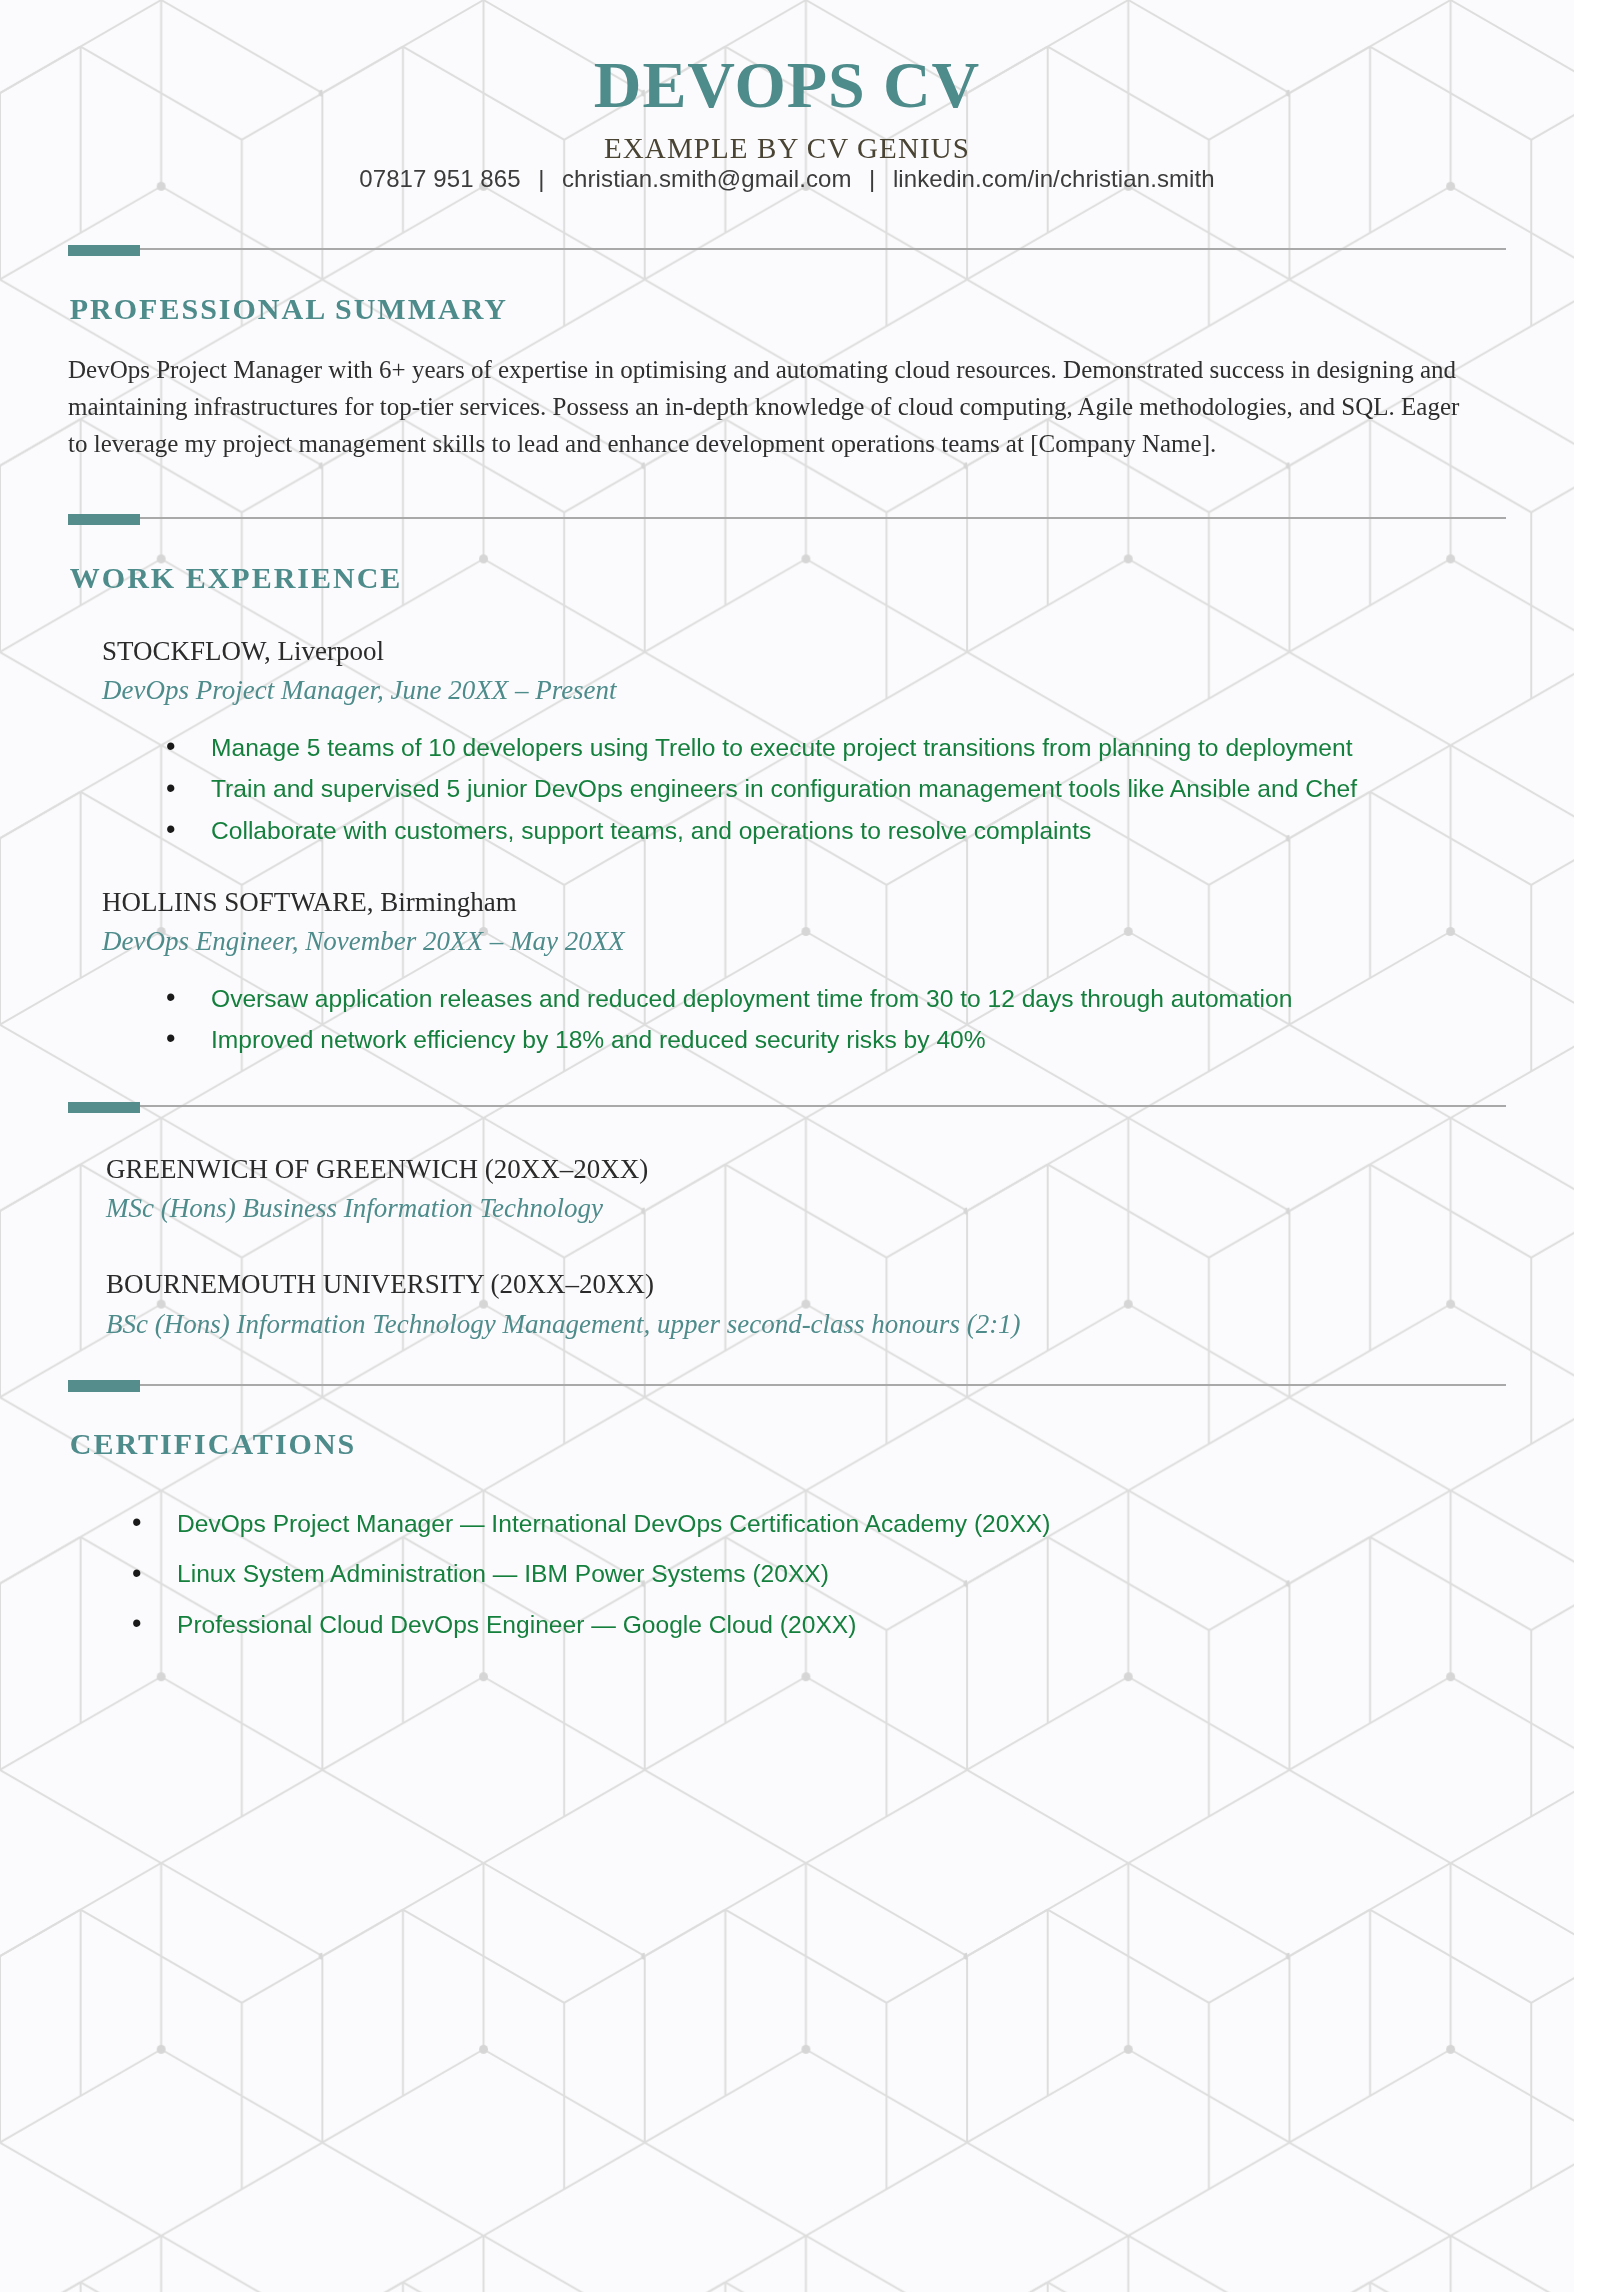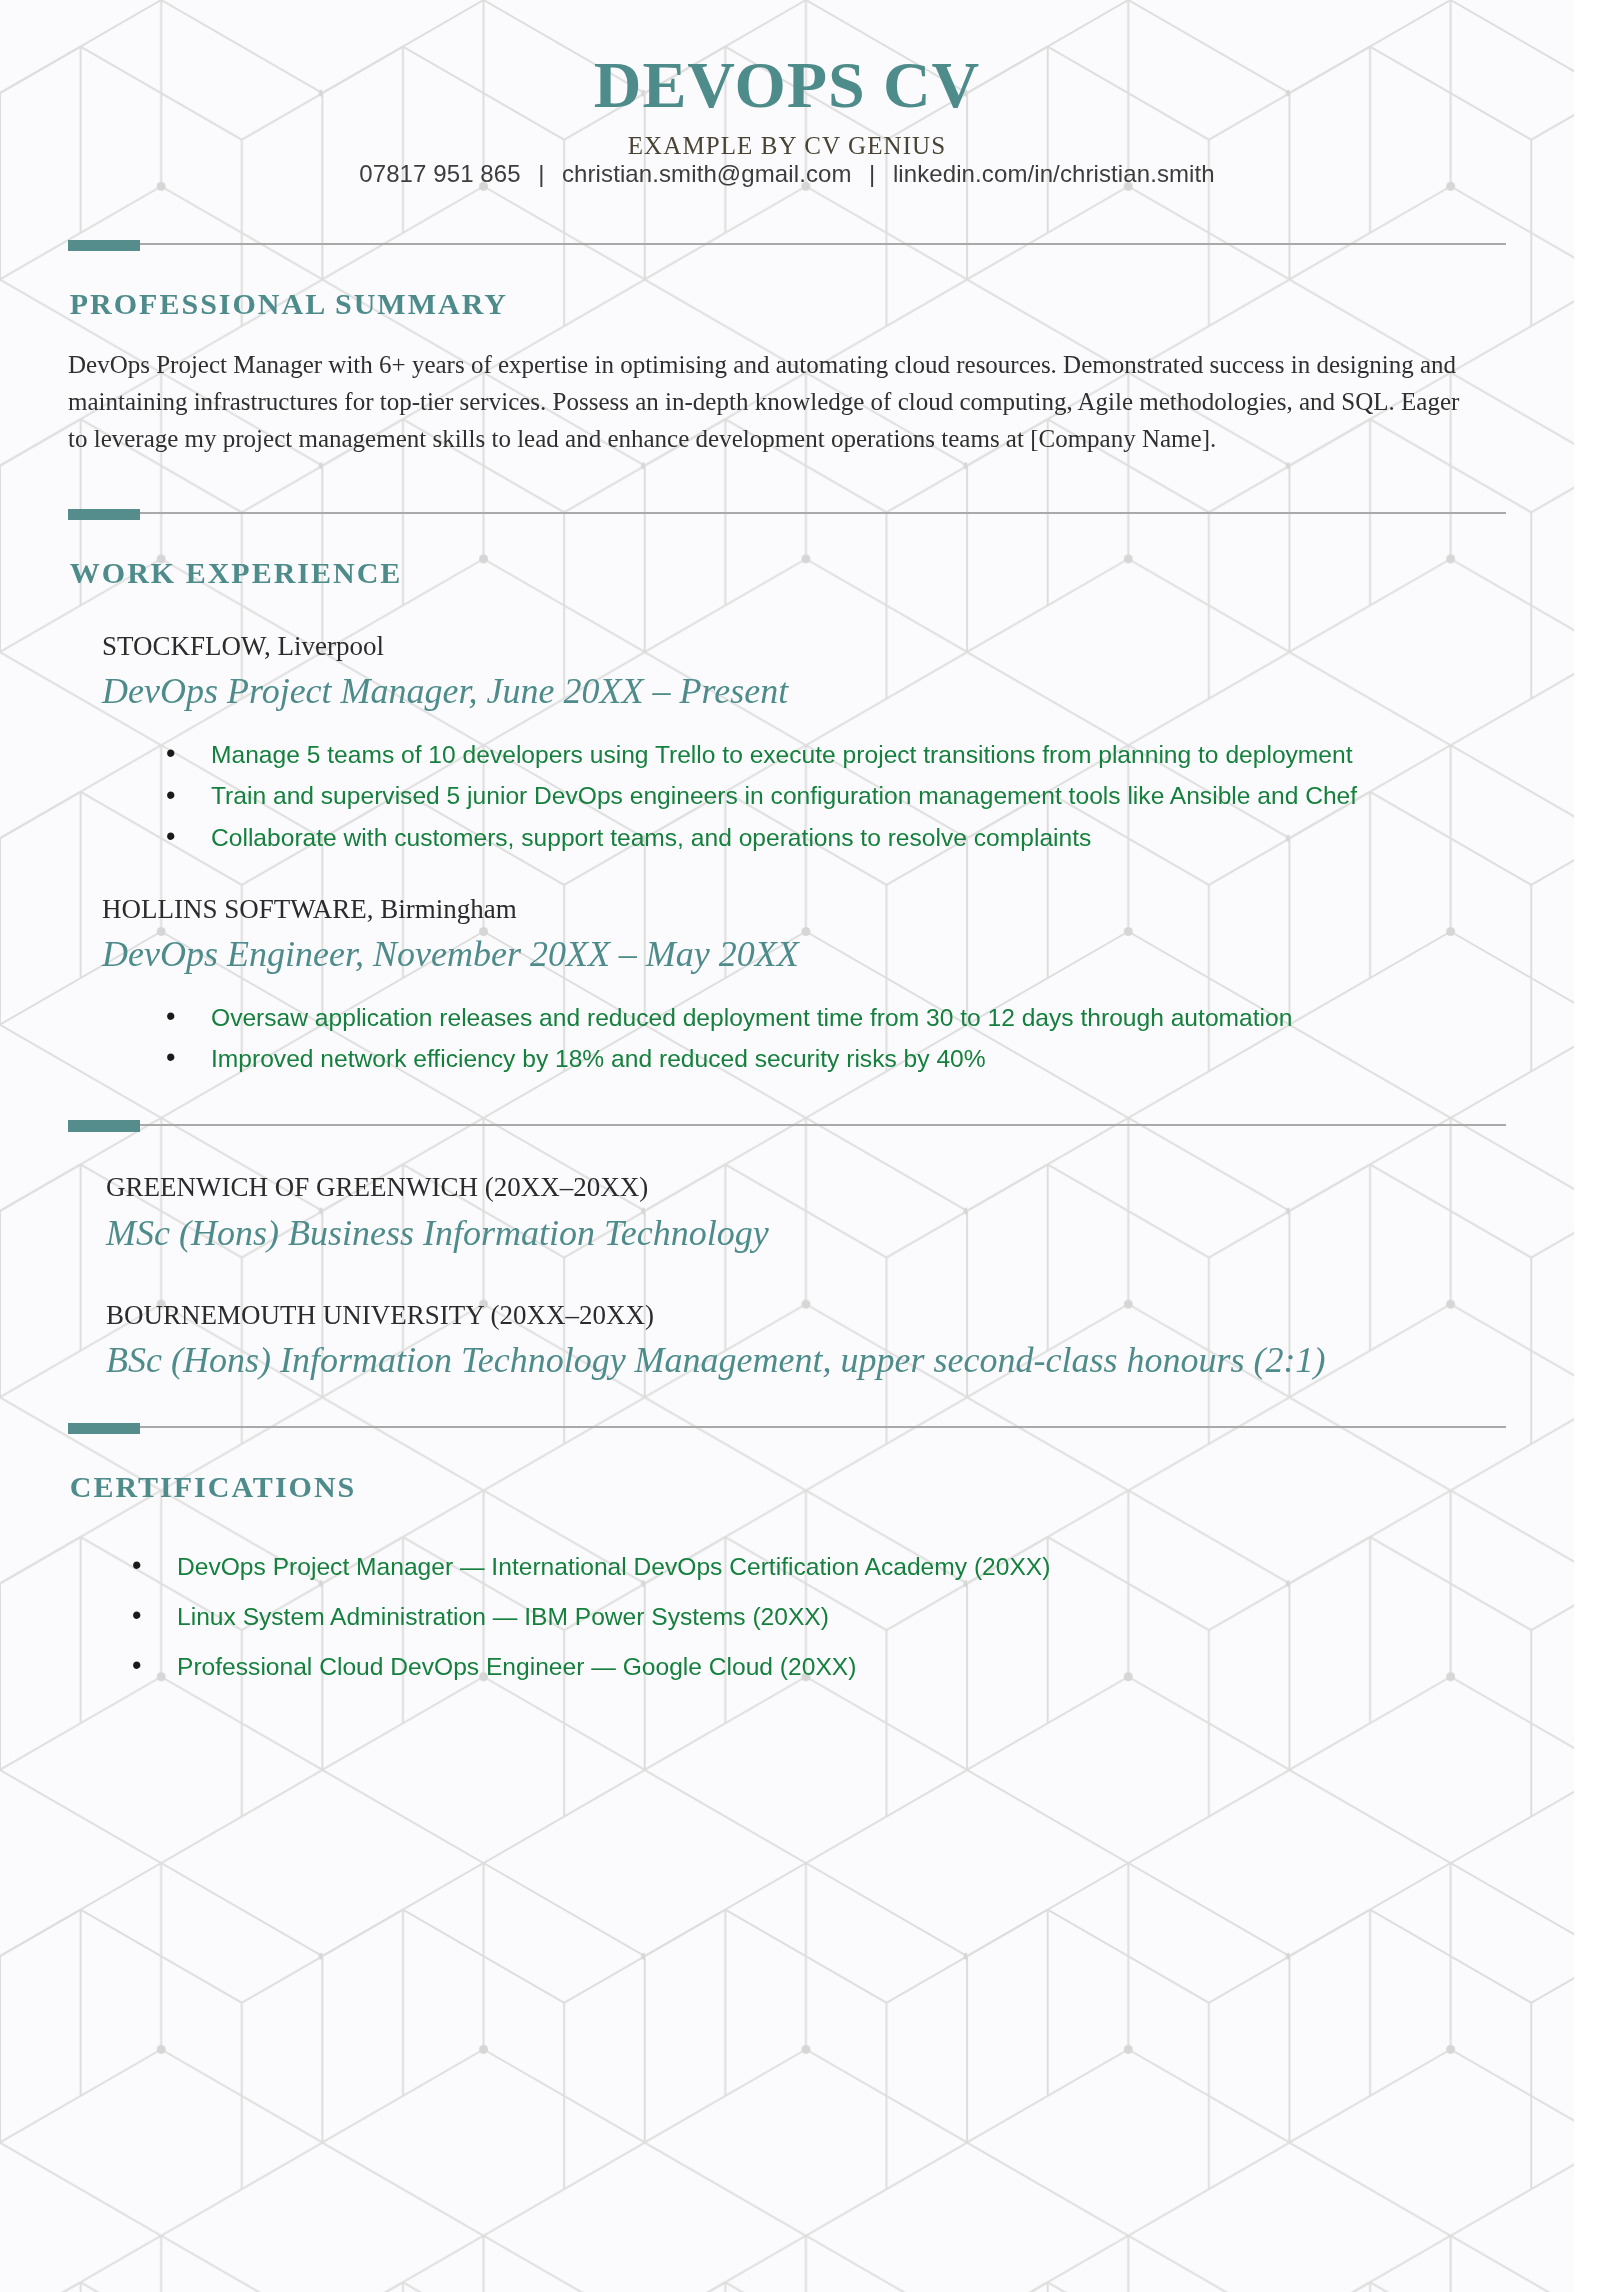--- a/index.html
+++ b/index.html
@@ -45,21 +45,21 @@
     font-size: 66px;
     line-height: 1.05;
     letter-spacing: 0.9px;
     color: #4e8b8b;
     margin: 0;
   }
 
   .cv-subtitle {
     font-family: "Liberation Serif", serif;
     font-weight: 400;
-    font-size: 25px;
+    font-size: 29px;
     letter-spacing: 1.1px;
     color: #4a4434;
     margin: 12.5px 0 0 0;
   }
 
   .cv-contact {
     font-family: "Liberation Sans", sans-serif;
     font-size: 24px;
     color: #3c3c3c;
     letter-spacing: 0.1px;
@@ -121,21 +121,21 @@
   .entry-org {
     font-family: "Liberation Serif", serif;
     font-size: 27px;
     color: #2b2b2b;
     line-height: 1.32;
   }
 
   .entry-role {
     font-family: "Liberation Serif", serif;
     font-style: italic;
-    font-size: 36px;
+    font-size: 27px;
     color: #4e8b8b;
     line-height: 1.32;
     margin-top: 3.6px;
   }
 
   ul.bullets {
     list-style: none;
     margin: 21.5px 0 0 0;
     padding: 0 0 0 64px;
   }

